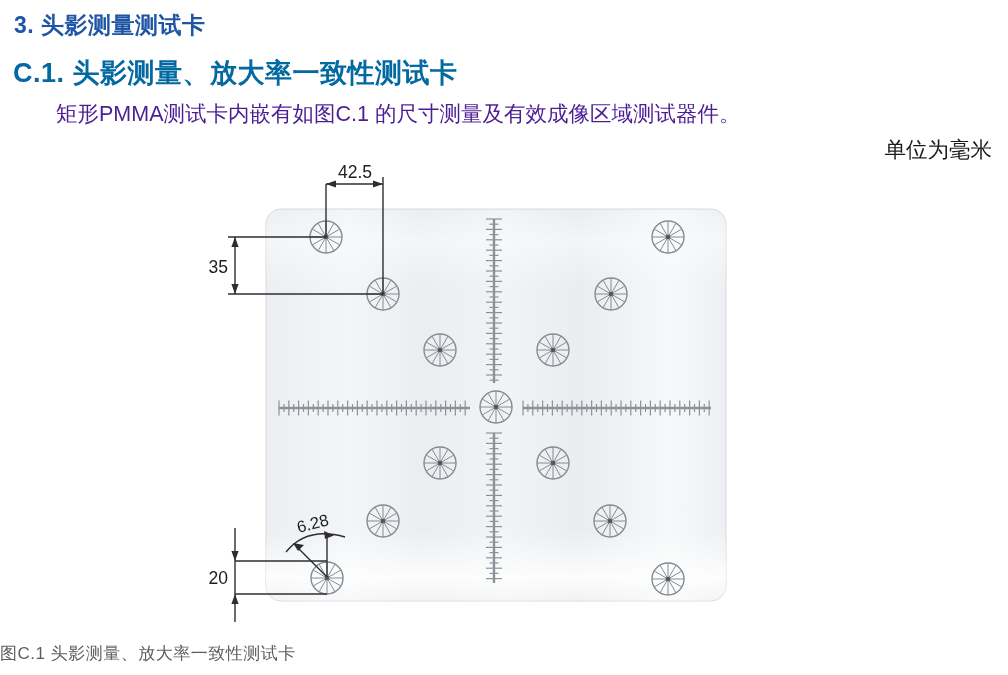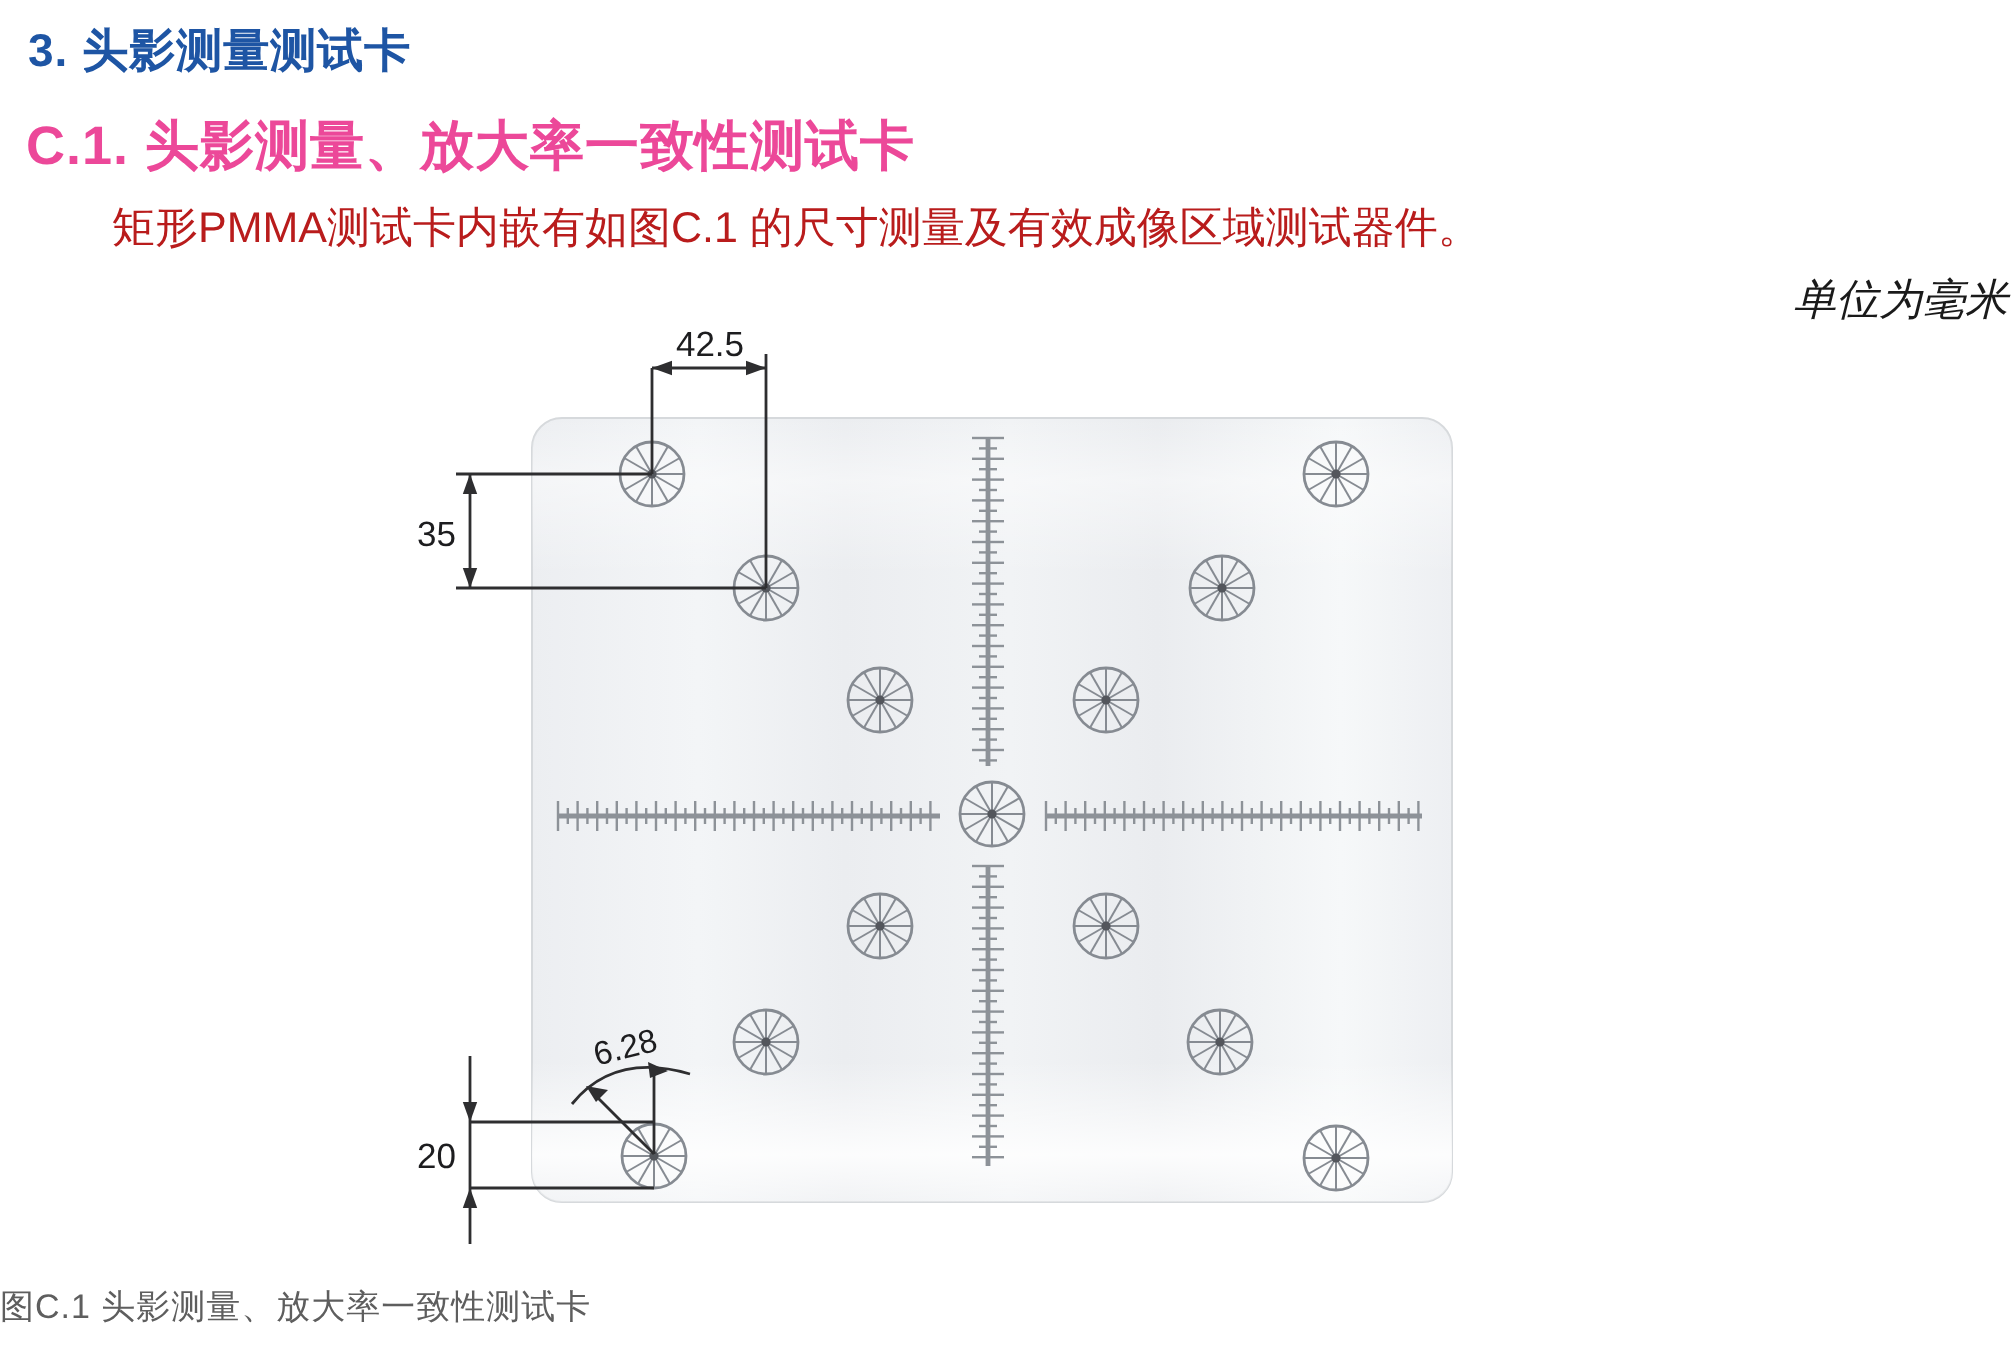--- a/index.html
+++ b/index.html
@@ -7,28 +7,28 @@
     width:1008px;height:675px;position:relative;background:#ffffff;
     font-family:"Liberation Sans","DejaVu Sans",sans-serif;
     -webkit-font-smoothing:antialiased;overflow:hidden;
   }
   .abs{position:absolute;}
   .h1{
     left:14px;top:10px;font-size:23px;font-weight:700;color:#1e55a4;
     letter-spacing:0.5px;white-space:nowrap;
   }
   .h2{
-    left:13px;top:55px;font-size:27px;font-weight:700;color:#ec4899;
+    left:13px;top:55px;font-size:27px;font-weight:700;color:#0369a1;
     letter-spacing:0.5px;white-space:nowrap;
   }
   .body-text{
-    left:56px;top:99px;font-size:21.5px;color:#b91c1c;white-space:nowrap;
+    left:56px;top:99px;font-size:21.5px;color:#4c1d95;white-space:nowrap;
   }
   .unit-note{
-    right:4px;top:135px;font-size:21.5px;color:#1a1a1a;white-space:nowrap;font-style:italic;
+    right:16px;top:135px;font-size:21.5px;color:#1a1a1a;white-space:nowrap;
   }
   .caption{
     left:0;top:642px;width:100%;text-align:left;
     font-size:17px;color:#5e5e5e;letter-spacing:0.5px;
   }
   svg{position:absolute;left:0;top:0;}
   svg text{font-family:"Liberation Sans","DejaVu Sans",sans-serif;}
   .card-face{stroke:#d6d9dc;stroke-width:1;}
   .dim{stroke:#2e2e30;stroke-width:1.4;fill:none;}
   .dim-arrow{fill:#2e2e30;stroke:none;}

